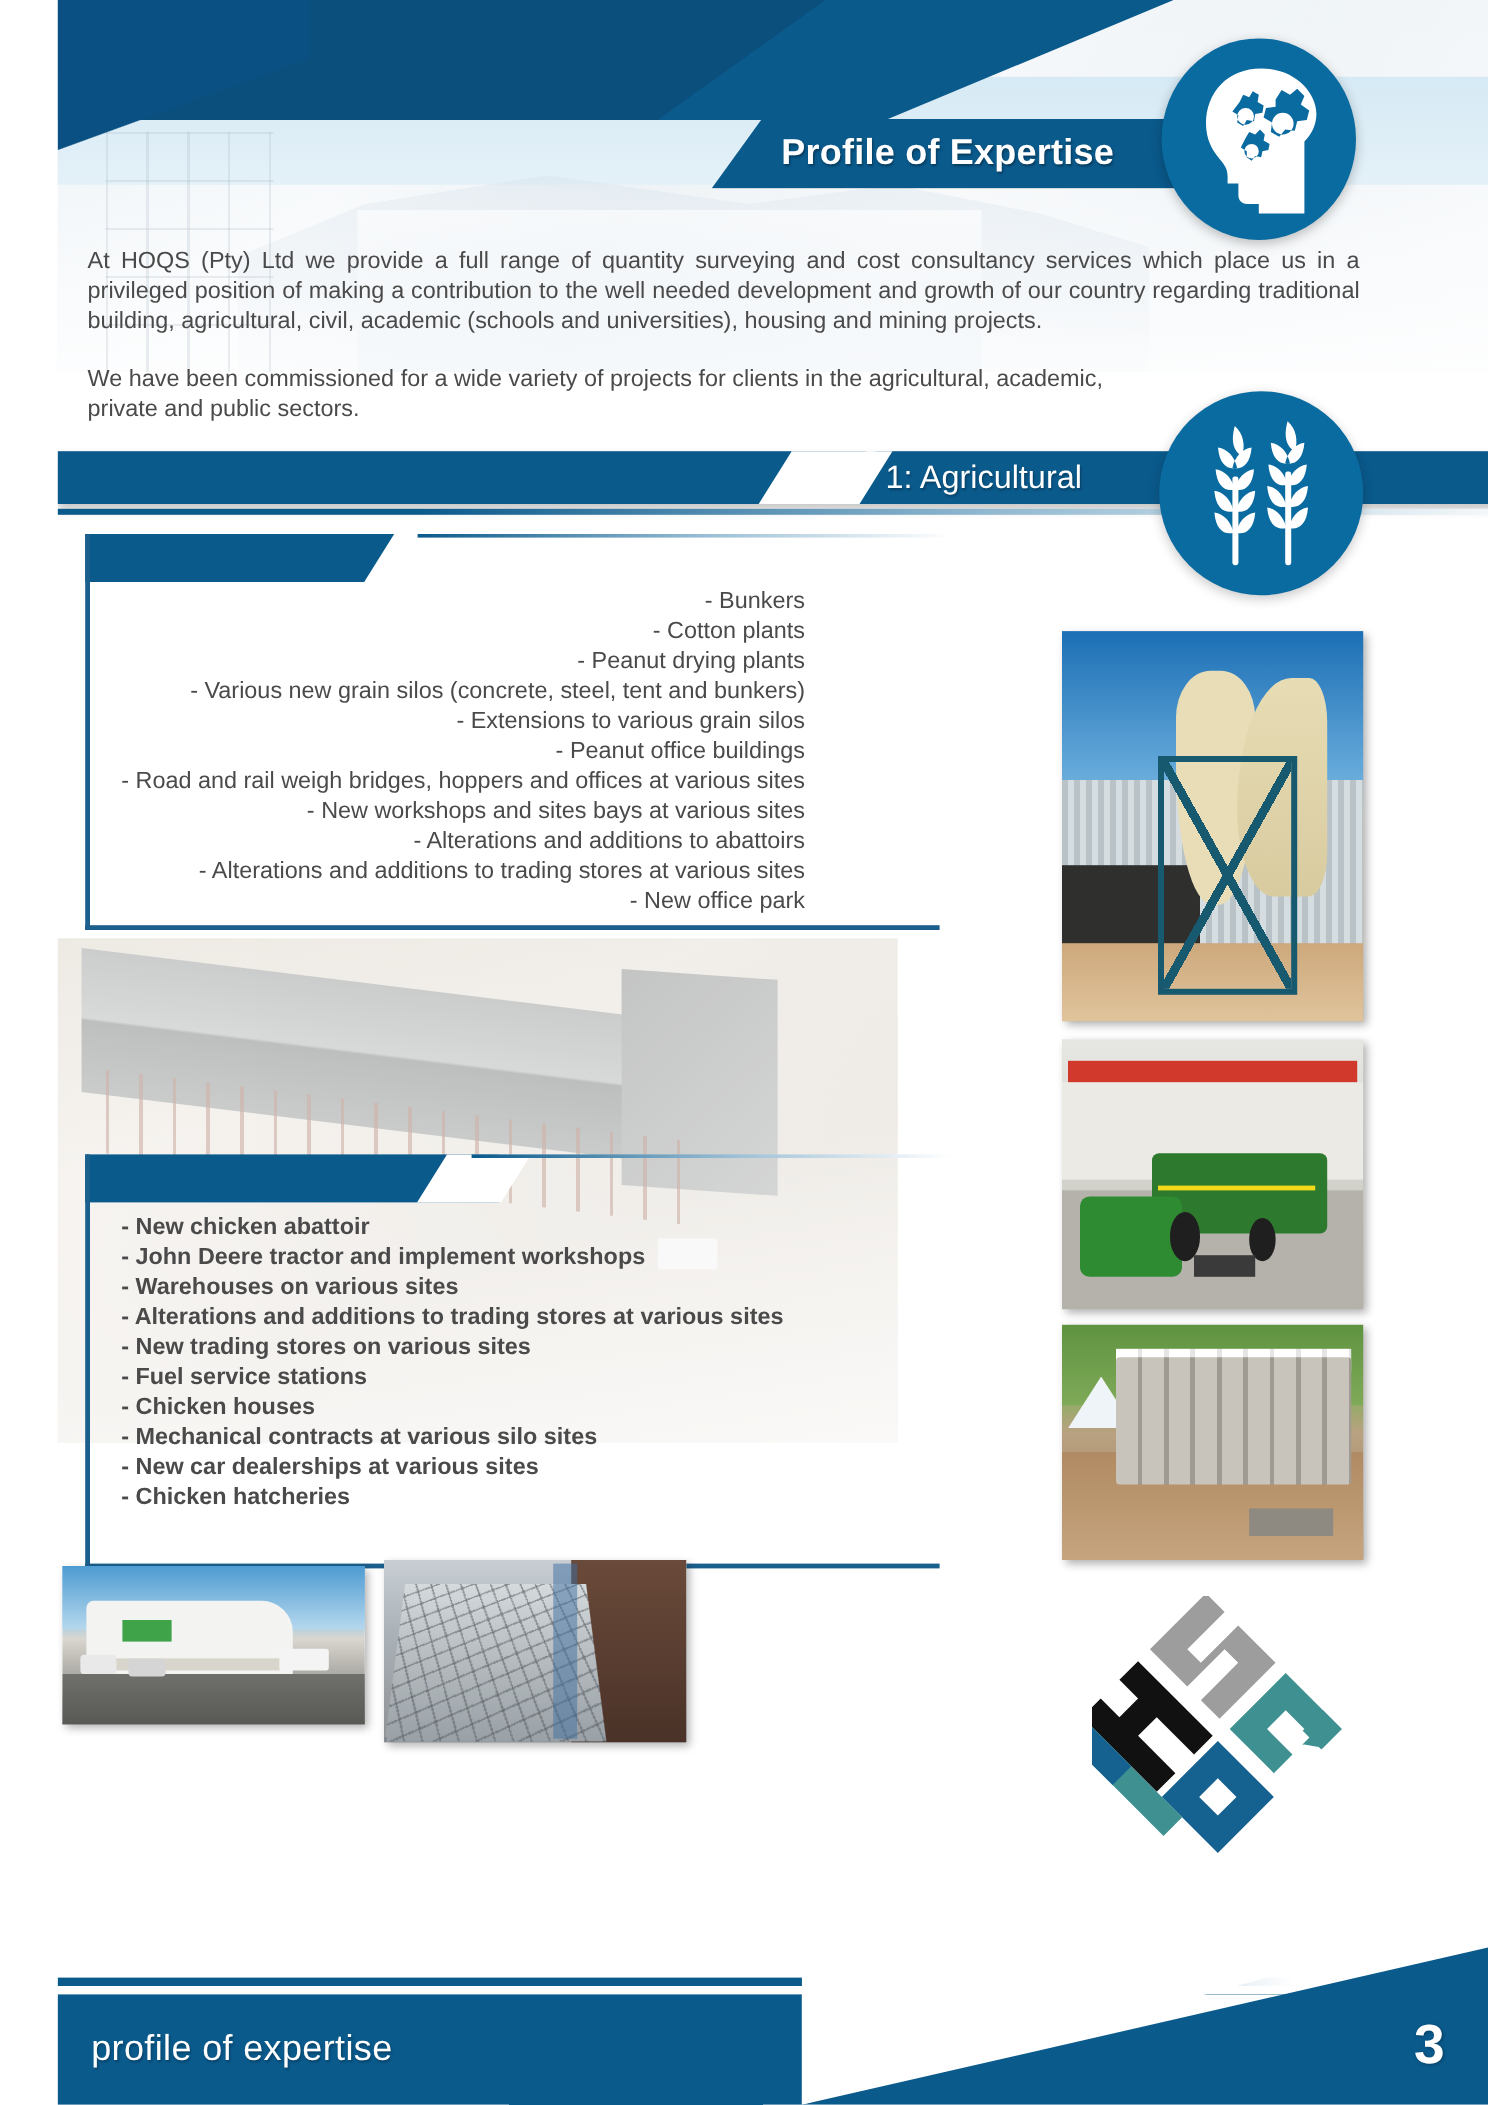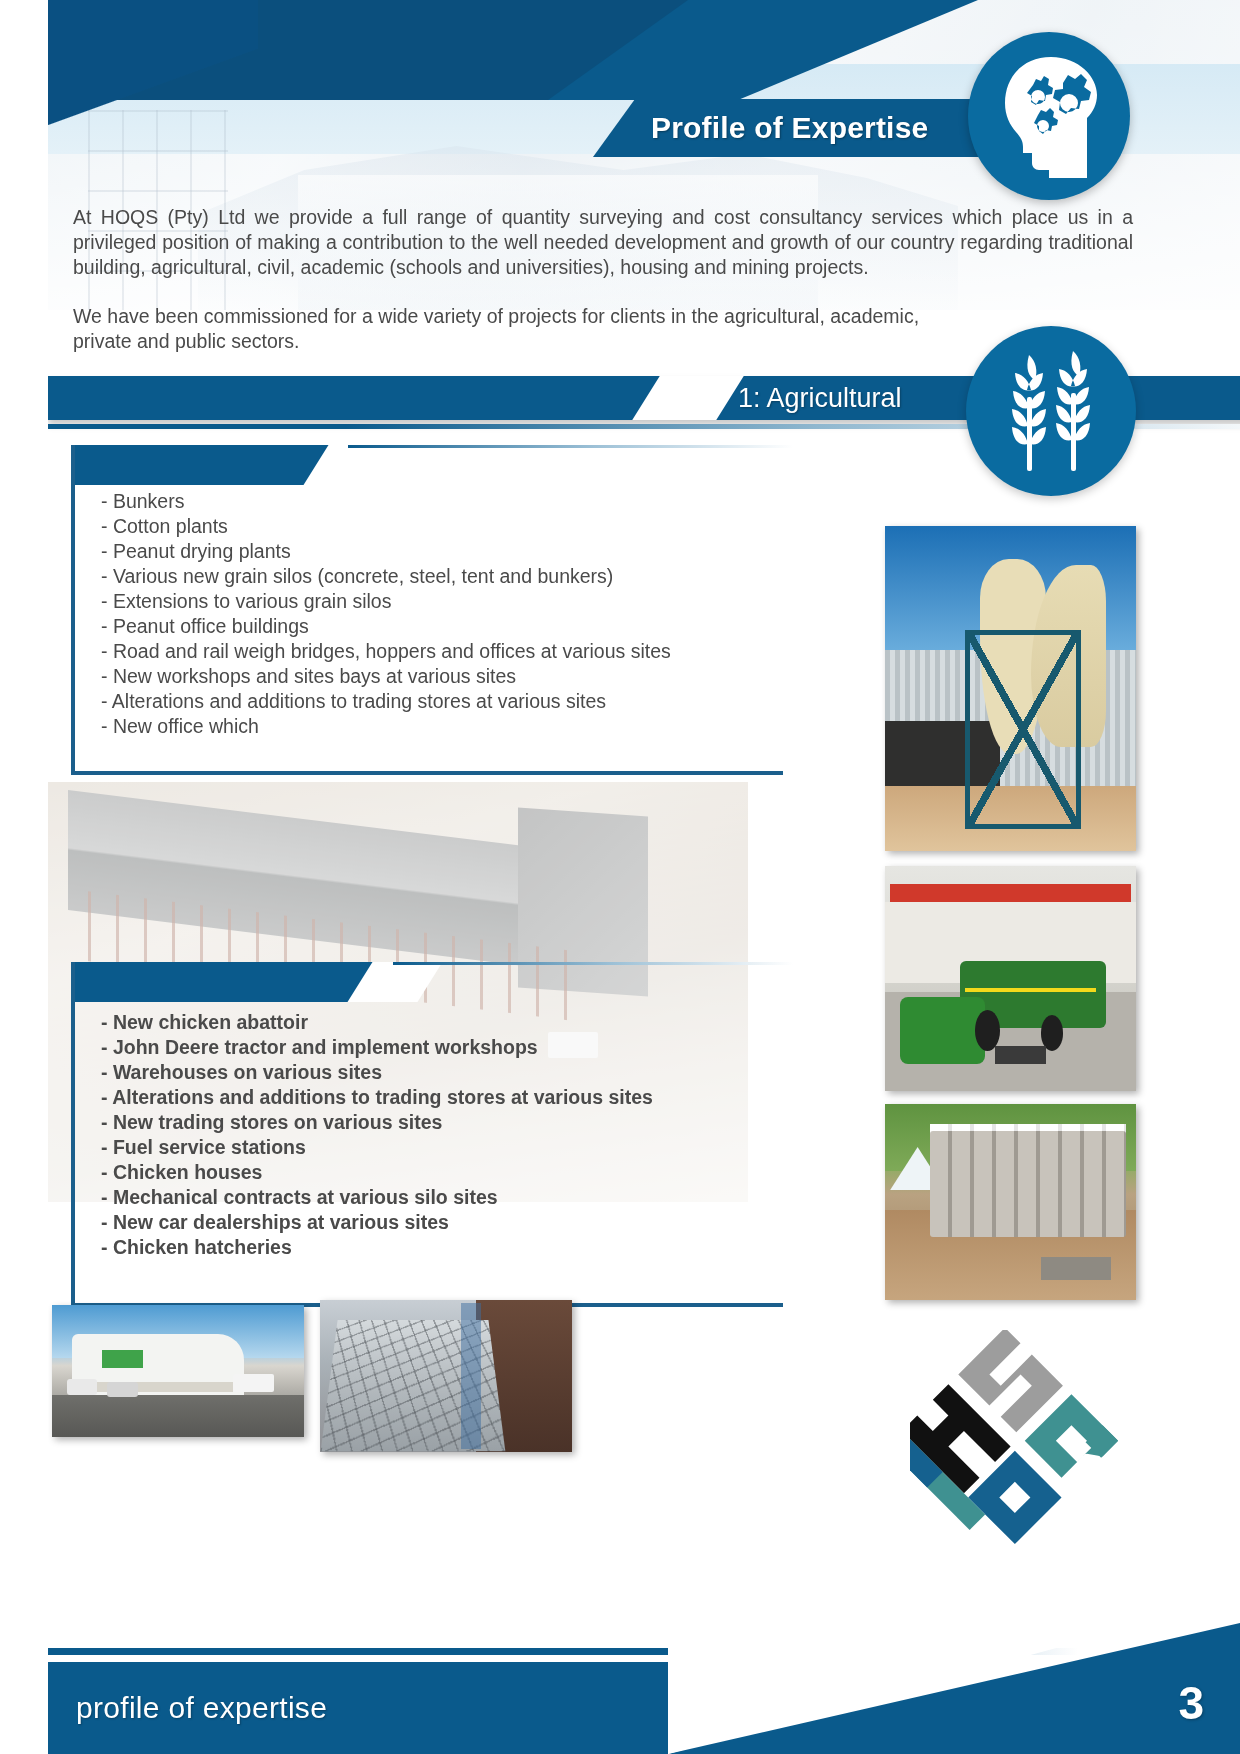--- a/index.html
+++ b/index.html
@@ -155,21 +155,21 @@
   }
   .listbox li{white-space:nowrap;}
 
   
   #listbox1{left:0px;top:445px;width:745px;height:330px;}
   #listbox1 .lb-head{left:23px;width:300px;}
   #listbox1 .lb-head-cut{left:268px;}
   #listbox1 .lb-left{top:0;height:330px;}
   #listbox1 .lb-bottom{bottom:0;width:712px;}
   #listbox1 .lb-right-line{left:300px;top:0;width:445px;}
-  #listbox1 ul{left:53px;top:44px;}
+  #listbox1 ul{left:53px;top:44px;text-align:right;}
 
   
   #listbox2{left:0px;top:962px;width:745px;height:345px;}
   #listbox2 .lb-head{left:23px;width:345px;}
   #listbox2 .lb-head-cut{left:312px;}
   #listbox2 .lb-left{top:0;height:345px;}
   #listbox2 .lb-bottom{bottom:0;width:712px;}
   #listbox2 .lb-right-line{left:345px;top:0;width:400px;}
   #listbox2 ul{left:53px;top:48px;font-weight:bold;}
 
@@ -376,22 +376,23 @@
     <div class="lb-bottom"></div>
     <ul>
       <li>- Bunkers</li>
       <li>- Cotton plants</li>
       <li>- Peanut drying plants</li>
       <li>- Various new grain silos (concrete, steel, tent and bunkers)</li>
       <li>- Extensions to various grain silos</li>
       <li>- Peanut office buildings</li>
       <li>- Road and rail weigh bridges, hoppers and offices at various sites</li>
       <li>- New workshops and sites bays at various sites</li>
+      <li>- Alterations and additions to abattoirs</li>
       <li>- Alterations and additions to trading stores at various sites</li>
-      <li>- New office which</li>
+      <li>- New office park</li>
     </ul>
   </div>
 
   <div class="photo" id="photo-aerial">
     <div class="shed"></div>
     <div class="shed2"></div>
     <div class="legs"></div>
     <div class="truck"></div>
   </div>
 

